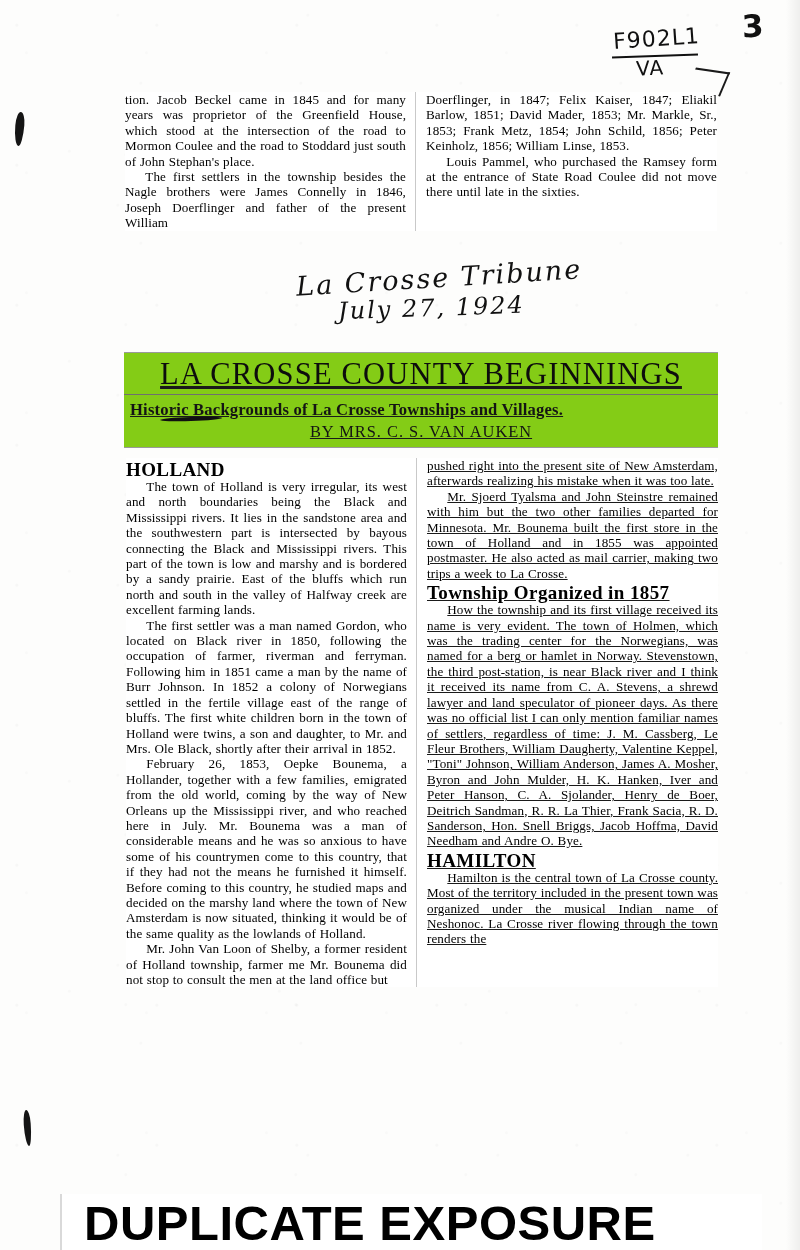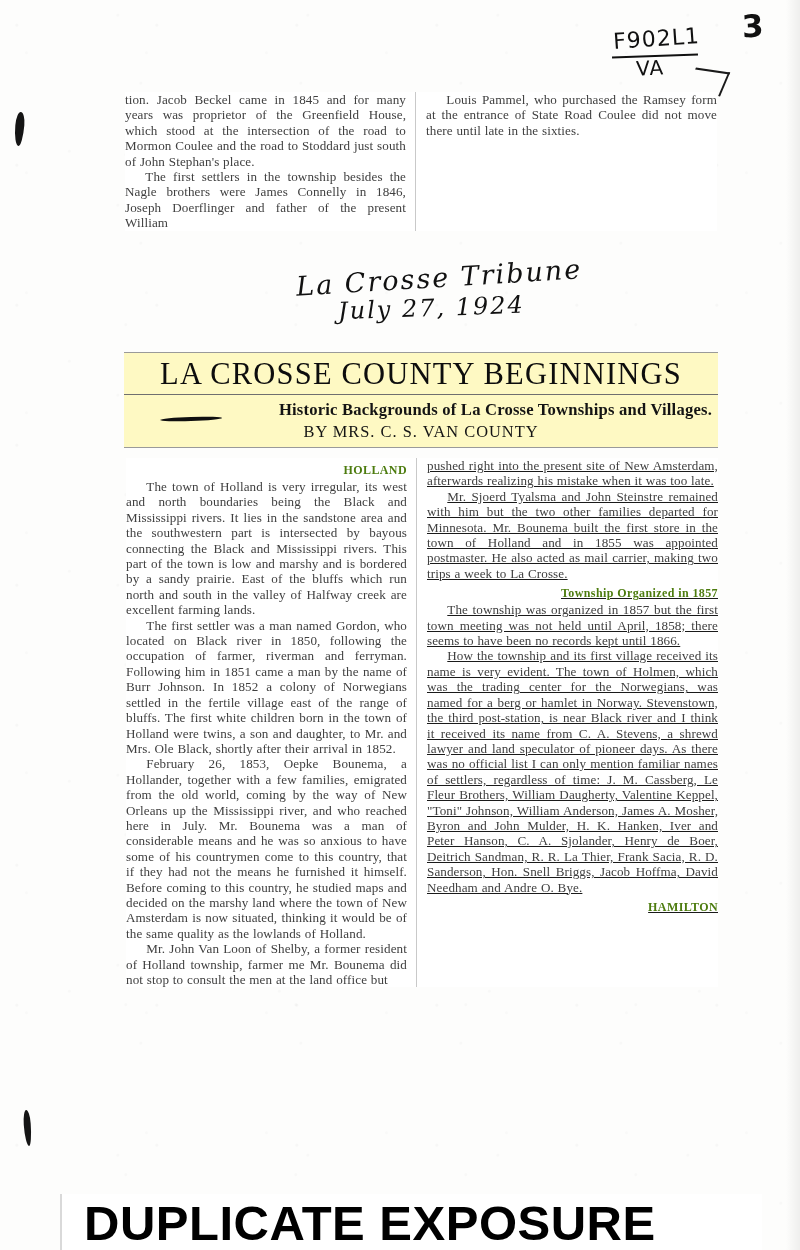--- a/index.html
+++ b/index.html
@@ -121,65 +121,66 @@
   .col.right { padding-left: 10px; }
 
   p.body {
     margin: 0 0 0 0;
     text-align: justify;
     text-indent: 1.55em;
     font-size: 13.1px;
     line-height: 15.4px;
     letter-spacing: .1px;
     word-spacing: .4px;
-    color: #404040;
+    color: #000000;
   }
   p.body.cont { text-indent: 0; }
 
   h3.subhead {
     margin: 4px 0 1px 0;
-    text-align: right;
-    font-size: 12px;
+    text-align: left;
+    font-size: 19px;
     line-height: 16px;
     font-weight: 700;
     letter-spacing: .4px;
-    color: #4d7c0f;
+    color: #000000;
   }
 
   
   #clipping-top {
     top: 92px; left: 125px; width: 592px;
   }
   #clipping-top .col.left  { width: 291px; }
   #clipping-top .col.right { width: 301px; }
 
   
   #headline-block {
     position: absolute;
     top: 352px; left: 124px; width: 594px;
     border-top: 1px solid #9a9a9a;
     border-bottom: 1px solid #9a9a9a;
-    background: #fef9c3;
+    background: #84cc16;
+    text-decoration: underline;
   }
   #masthead {
     margin: 0;
     padding: 4px 0 3px 0;
     text-align: center;
     font-size: 30.5px;
     line-height: 34px;
     font-weight: 400;
     letter-spacing: 1.2px;
     color: #0d0d0d;
     border-bottom: 1px solid #6f6f6f;
     white-space: nowrap;
   }
   #deck {
     margin: 0;
     padding: 5px 6px 1px 6px;
-    text-align: right;
+    text-align: left;
     font-size: 16.6px;
     line-height: 20px;
     letter-spacing: .2px;
     color: #141414;
   }
   #byline {
     margin: 0;
     padding: 1px 0 5px 0;
     text-align: center;
     font-size: 16.4px;
@@ -253,51 +254,52 @@
   <div class="ink-blot" id="ink-blot-upper"></div>
   <div class="ink-blot" id="ink-blot-lower"></div>
 
   <div class="clipping" id="clipping-top">
     <div class="cols">
       <div class="col left">
         <p class="body cont">tion. Jacob Beckel came in 1845 and for many years was proprietor of the Greenfield House, which stood at the intersection of the road to Mormon Coulee and the road to Stoddard just south of John Stephan's place.</p>
         <p class="body">The first settlers in the township besides the Nagle brothers were James Connelly in 1846, Joseph Doerflinger and father of the present William</p>
       </div>
       <div class="col right">
+        <p class="body cont">Doerflinger, in 1847; Felix Kaiser, 1847; Eliakil Barlow, 1851; David Mader, 1853; Mr. Markle, Sr., 1853; Frank Metz, 1854; John Schild, 1856; Peter Keinholz, 1856; William Linse, 1853.</p>
         <p class="body">Louis Pammel, who purchased the Ramsey form at the entrance of State Road Coulee did not move there until late in the sixties.</p>
       </div>
     </div>
   </div>
 
   <div class="hand" id="source-line">La Crosse Tribune</div>
   <div class="hand" id="source-date">July 27, 1924</div>
 
   <div id="headline-block">
     <h1 id="masthead">LA CROSSE COUNTY BEGINNINGS</h1>
     <h2 id="deck">Historic Backgrounds of La Crosse Townships and Villages.</h2>
-    <div id="byline">BY MRS. C. S. VAN COUNTY</div>
+    <div id="byline">BY MRS. C. S. VAN AUKEN</div>
     <div id="deck-underline"></div>
   </div>
 
   <div class="clipping" id="clipping-main">
     <div class="cols">
       <div class="col left" id="article-left-column">
           <h3 class="subhead">HOLLAND</h3>
           <p class="body">The town of Holland is very irregular, its west and north boundaries being the Black and Mississippi rivers. It lies in the sandstone area and the southwestern part is intersected by bayous connecting the Black and Mississippi rivers. This part of the town is low and marshy and is bordered by a sandy prairie. East of the bluffs which run north and south in the valley of Halfway creek are excellent farming lands.</p>
           <p class="body">The first settler was a man named Gordon, who located on Black river in 1850, following the occupation of farmer, riverman and ferryman. Following him in 1851 came a man by the name of Burr Johnson. In 1852 a colony of Norwegians settled in the fertile village east of the range of bluffs. The first white children born in the town of Holland were twins, a son and daughter, to Mr. and Mrs. Ole Black, shortly after their arrival in 1852.</p>
           <p class="body">February 26, 1853, Oepke Bounema, a Hollander, together with a few families, emigrated from the old world, coming by the way of New Orleans up the Mississippi river, and who reached here in July. Mr. Bounema was a man of considerable means and he was so anxious to have some of his countrymen come to this country, that if they had not the means he furnished it himself. Before coming to this country, he studied maps and decided on the marshy land where the town of New Amsterdam is now situated, thinking it would be of the same quality as the lowlands of Holland.</p>
           <p class="body">Mr. John Van Loon of Shelby, a former resident of Holland township, farmer me Mr. Bounema did not stop to consult the men at the land office but</p>
         </div>
       <div class="col right" id="article-right-column">
           <p class="body cont">pushed right into the present site of New Amsterdam, afterwards realizing his mistake when it was too late.</p>
           <p class="body">Mr. Sjoerd Tyalsma and John Steinstre remained with him but the two other families departed for Minnesota. Mr. Bounema built the first store in the town of Holland and in 1855 was appointed postmaster. He also acted as mail carrier, making two trips a week to La Crosse.</p>
           <h3 class="subhead">Township Organized in 1857</h3>
-          <p class="body">The township was organized in 1857 but the first town meeting was not held until April, 1858; there seems to have been no records kept until 1866.</p>
           <p class="body">How the township and its first village received its name is very evident. The town of Holmen, which was the trading center for the Norwegians, was named for a berg or hamlet in Norway. Stevenstown, the third post-station, is near Black river and I think it received its name from C. A. Stevens, a shrewd lawyer and land speculator of pioneer days. As there was no official list I can only mention familiar names of settlers, regardless of time: J. M. Cassberg, Le Fleur Brothers, William Daugherty, Valentine Keppel, "Toni" Johnson, William Anderson, James A. Mosher, Byron and John Mulder, H. K. Hanken, Iver and Peter Hanson, C. A. Sjolander, Henry de Boer, Deitrich Sandman, R. R. La Thier, Frank Sacia, R. D. Sanderson, Hon. Snell Briggs, Jacob Hoffma, David Needham and Andre O. Bye.</p>
           <h3 class="subhead">HAMILTON</h3>
+          <p class="body">Hamilton is the central town of La Crosse county. Most of the territory included in the present town was organized under the musical Indian name of Neshonoc. La Crosse river flowing through the town renders the</p>
         </div>
     </div>
   </div>
 
   <div id="banner-left-edge"></div>
   <div id="duplicate-exposure-banner">
     <p id="duplicate-exposure-text">DUPLICATE EXPOSURE</p>
   </div>
 
 </div>

